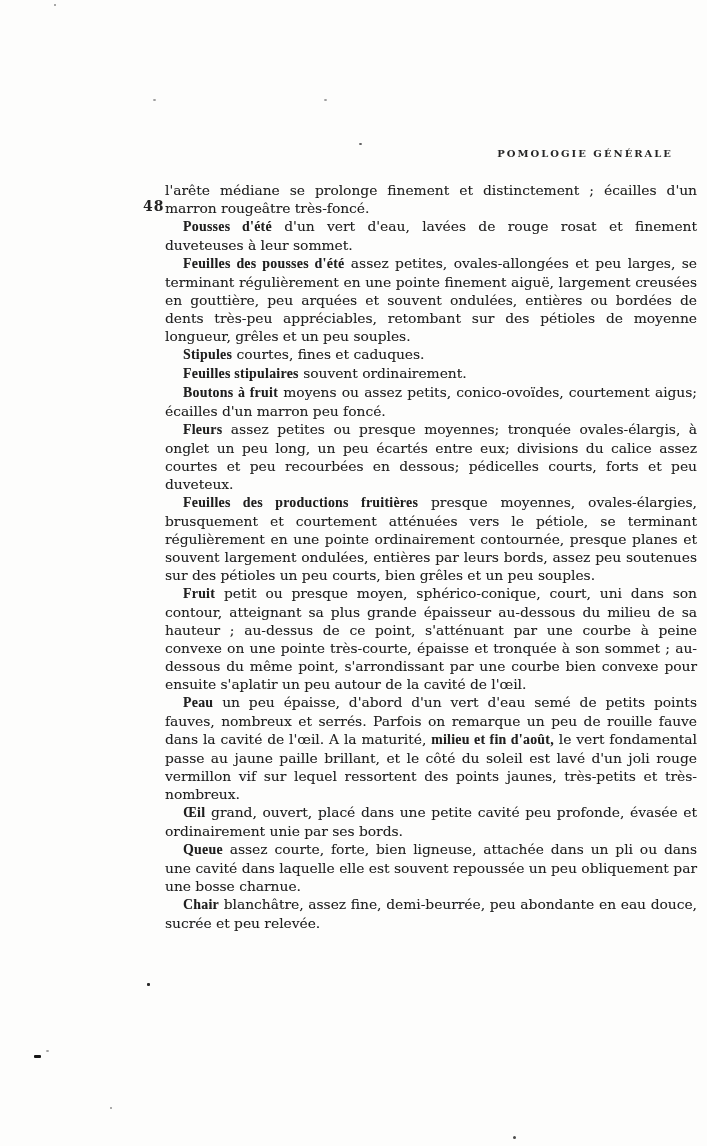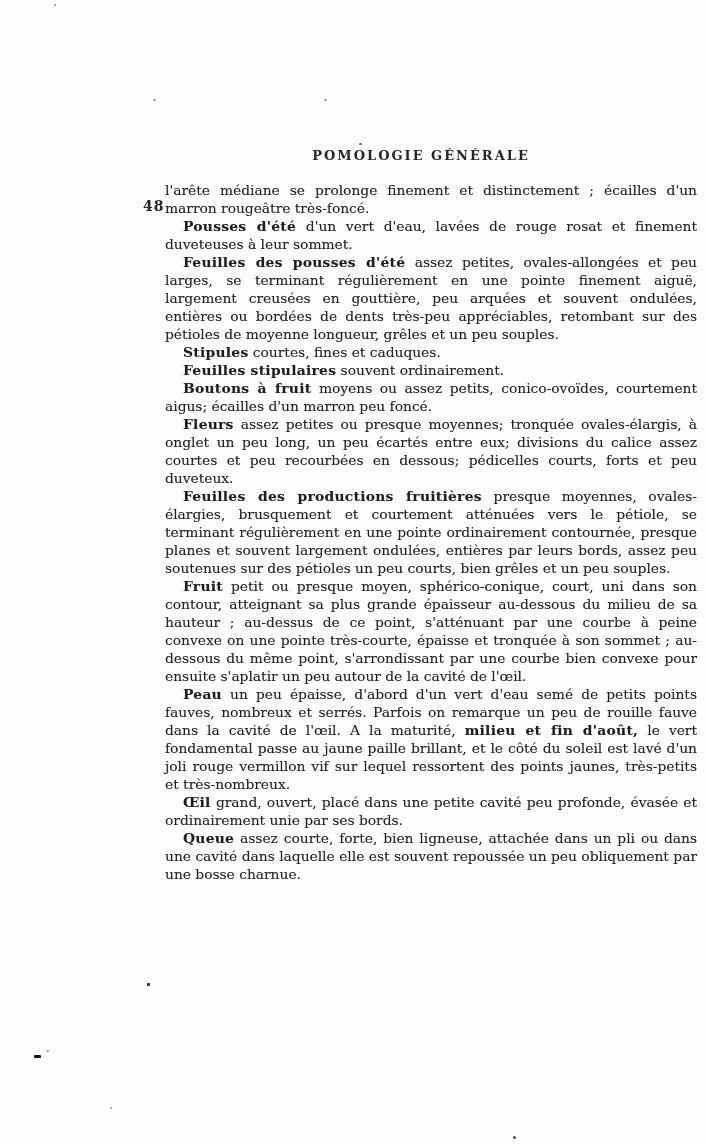--- a/index.html
+++ b/index.html
@@ -28,23 +28,23 @@
     left: 2px;
     top: 2px;
     font-size: 14px;
     font-weight: bold;
     letter-spacing: 1px;
     color: #242424;
     margin-top: 48px;
   }
   .head-title {
     display: block;
-    text-align: center;
+    text-align: right;
     padding-left: 28px;
-    font-size: 13px;
+    font-size: 10px;
     font-weight: bold;
     letter-spacing: 2px;
     color: #262626;
     white-space: nowrap;
   }
   .text-block {
     position: absolute;
     top: 181px;
     left: 141px;
     width: 532px;
@@ -58,20 +58,21 @@
     margin: 0;
     padding: 0;
     text-indent: 18px;
   }
   .text-block p.cont {
     text-indent: 0;
   }
   .text-block b {
     font-weight: bold;
     letter-spacing: 0.3px;
+    font-family: Liberation Serif, serif;
   }
   
   .speck {
     position: absolute;
     border-radius: 50%;
     background: #666;
   }
   .sp-a { left: 54px;  top: 4px;    width: 2px; height: 2px; background:#8a8a8a; }
   .sp-b { left: 153px; top: 99px;   width: 3px; height: 2px; background:#9a9a9a; }
   .sp-c { left: 324px; top: 99px;   width: 3px; height: 2px; background:#9a9a9a; }
@@ -112,20 +113,21 @@
 
 
     <p><b>Fruit</b><span> petit ou presque moyen, sphérico-conique, court, uni dans son contour, atteignant sa plus grande épaisseur au-dessous du milieu de sa hauteur ; au-dessus de ce point, s'atténuant par une courbe à peine convexe on une pointe très-courte, épaisse et tronquée à son sommet ; au-dessous du même point, s'arrondissant par une courbe bien convexe pour ensuite s'aplatir un peu autour de la cavité de l'œil.</span></p>
 
     <p><b>Peau</b><span> un peu épaisse, d'abord d'un vert d'eau semé de petits points fauves, nombreux et serrés. Parfois on remarque un peu de rouille fauve dans la cavité de l'œil. A la maturité, </span><b>milieu et fin d'août,</b><span> le vert fondamental passe au jaune paille brillant, et le côté du soleil est lavé d'un joli rouge vermillon vif sur lequel ressortent des points jaunes, très-petits et très-nombreux.</span></p>
 
     <p><b>Œil</b><span> grand, ouvert, placé dans une petite cavité peu profonde, évasée et ordinairement unie par ses bords.</span></p>
 
     <p><b>Queue</b><span> assez courte, forte, bien ligneuse, attachée dans un pli ou dans une cavité dans laquelle elle est souvent repoussée un peu obliquement par une bosse charnue.</span></p>
 
+    <p><b>Chair</b><span> blanchâtre, assez fine, demi-beurrée, peu abondante en eau douce, sucrée et peu relevée.</span></p>
 
   </main>
 
   <div class="speck sp-a"></div>
   <div class="speck sp-b"></div>
   <div class="speck sp-c"></div>
   <div class="speck sp-d"></div>
   <div class="speck sp-e"></div>
   <div class="speck sp-f"></div>
   <div class="speck sp-g"></div>

